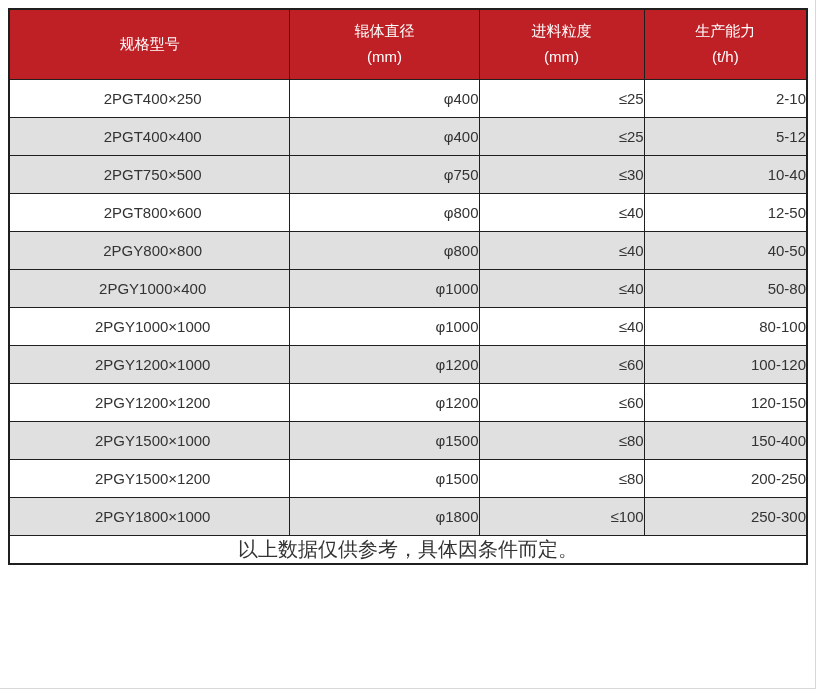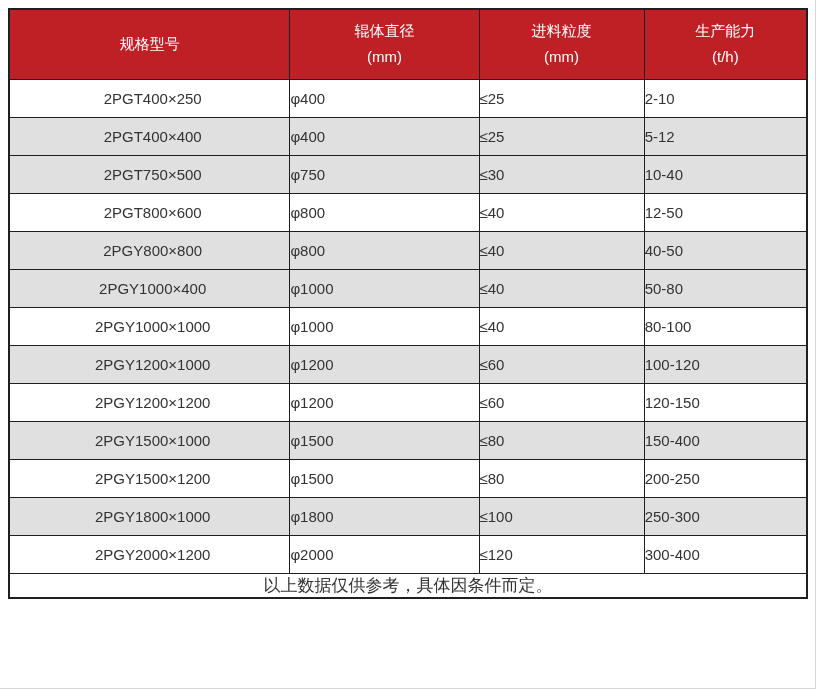--- a/index.html
+++ b/index.html
@@ -50,36 +50,36 @@
     justify-content: center;
     gap: 9px;
     line-height: 1.1;
   }
   .th-unit:empty { display: none; }
 
   tbody td {
     height: 38px;
     font-size: 15px;
     color: var(--text, #333333);
-    text-align: left;
+    text-align: right;
     vertical-align: middle;
     background: #ffffff;
   }
   tbody td.left {
     text-align: center;
     padding-left: 6px;
   }
   tbody tr.alt td {
     background: var(--row-alt-bg, #e0e0e0);
   }
   tfoot td {
     height: 17px;
     text-align: center;
     vertical-align: middle;
-    font-size: 17px;
+    font-size: 20px;
     color: var(--text, #333333);
     background: #ffffff;
     margin-top: 32px;
   }
 </style>
 </head>
 <body style="--header-bg: #be2026; --header-text: #ffffff; --row-alt-bg: #e0e0e0; --border: #1f1f1f; --text: #333333;">
 
 <div class="table-wrap">
   <table class="spec-table">
@@ -183,26 +183,20 @@
           <td>φ1500</td>
           <td>≤80</td>
           <td>200-250</td>
         </tr>
         <tr class="alt">
           <td class="left">2PGY1800×1000</td>
           <td>φ1800</td>
           <td>≤100</td>
           <td>250-300</td>
         </tr>
-        <tr>
-          <td class="left">2PGY2000×1200</td>
-          <td>φ2000</td>
-          <td>≤120</td>
-          <td>300-400</td>
-        </tr>
       </tbody>
     <tfoot>
       <tr>
         <td colspan="4">以上数据仅供参考，具体因条件而定。</td>
       </tr>
     </tfoot>
   </table>
 </div>
 
 </body></html>

